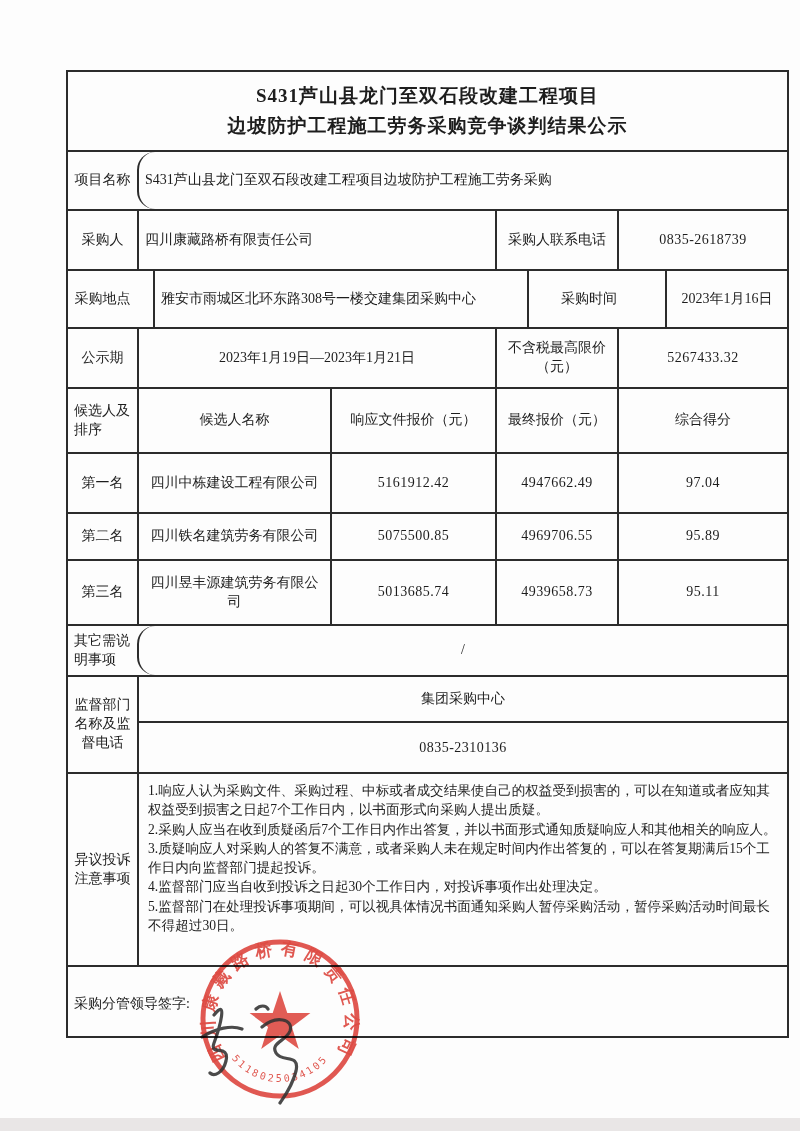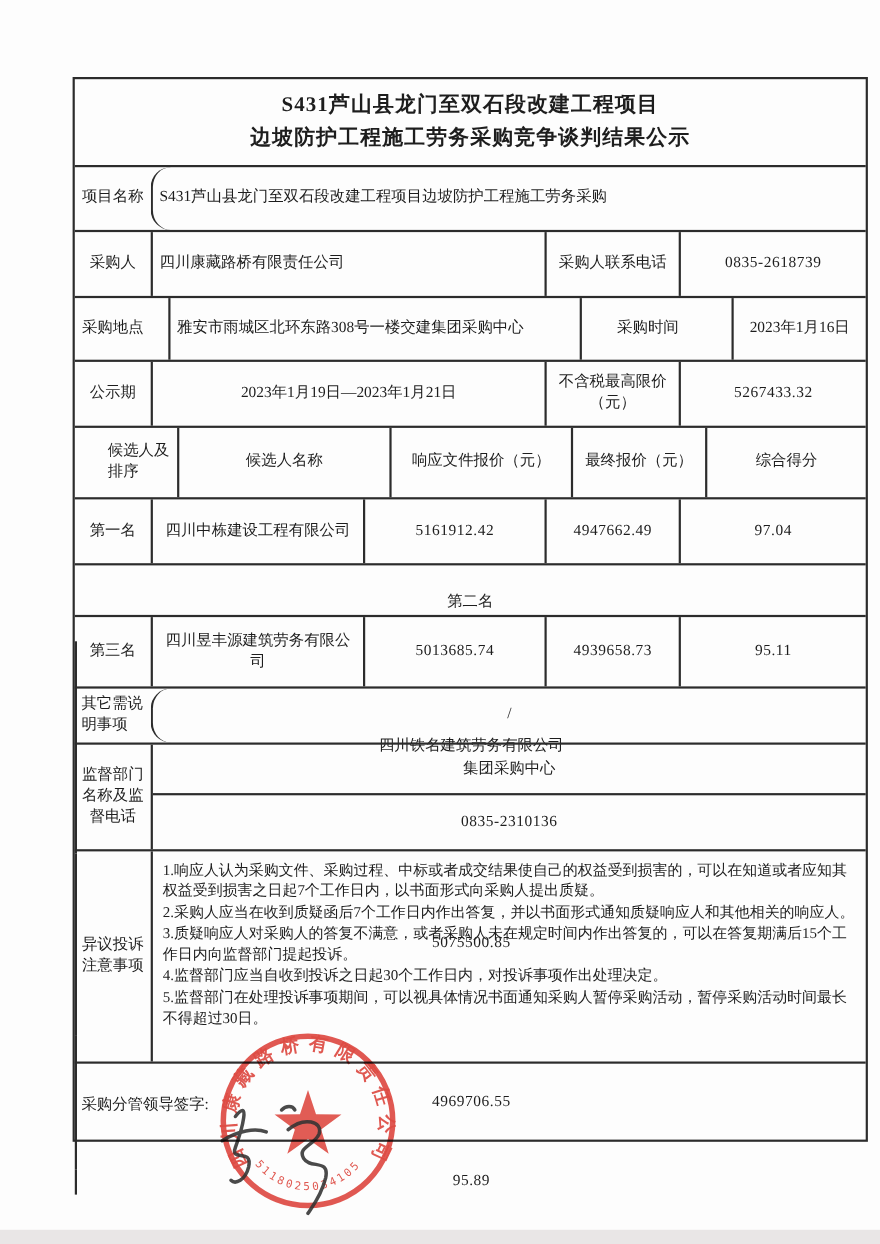--- a/index.html
+++ b/index.html
@@ -45,23 +45,23 @@
   .c-name   { flex:0 0 193px; }  
   .c-price  { flex:0 0 165px; }  
   .c-span   { flex:1 1 auto;border-radius:18px; }   
 
   
   .r-title     { flex-basis:78px; }
   .r-project   { flex-basis:59px; }
   .r-purchaser { flex-basis:60px; }
   .r-location  { flex-basis:58px;gap:16px; }
   .r-publicity { flex-basis:60px; }
-  .r-chead     { flex-basis:65px;padding-left:24px; }
+  .r-chead     { flex-basis:65px; }
   .r-cand1     { flex-basis:60px; }
-  .r-cand2     { flex-basis:47px;flex-direction:column; }
+  .r-cand2     { flex-basis:47px; }
   .r-cand3     { flex-basis:65px; }
   .r-other     { flex-basis:51px; }
   .r-superv    { flex-basis:97px; }
   .r-object    { flex-basis:193px; }
   .r-sign      { flex-basis:75px; }
 
   .title-cell {
     flex:1 1 auto;
     display:flex; flex-direction:column;
     align-items:center; justify-content:center;

